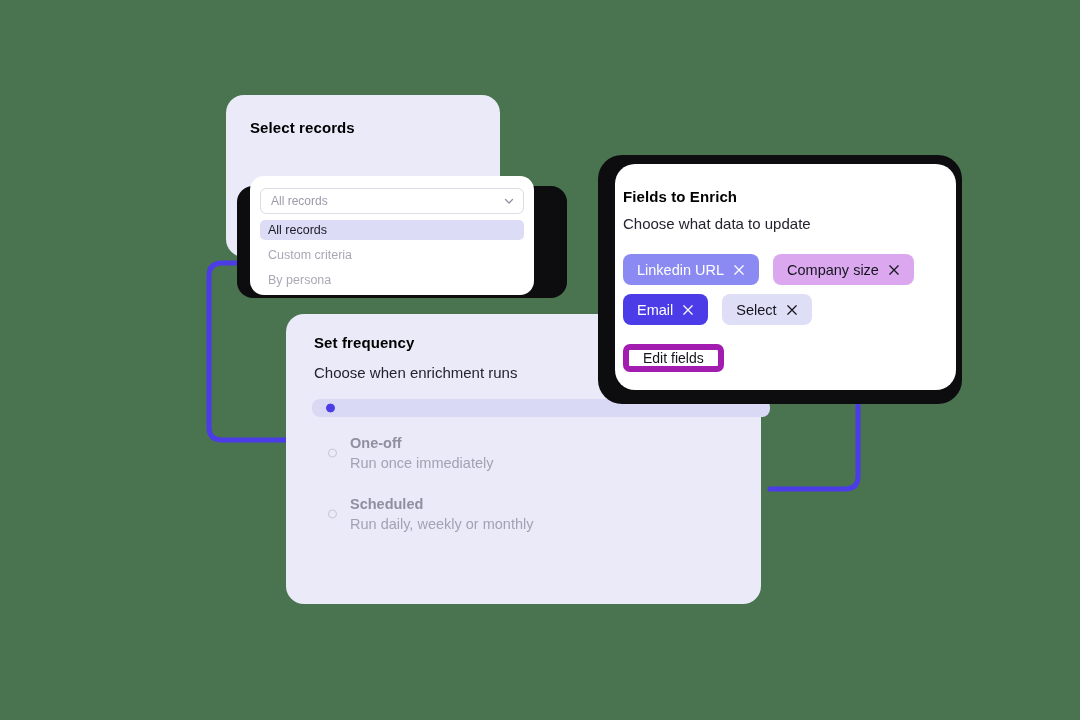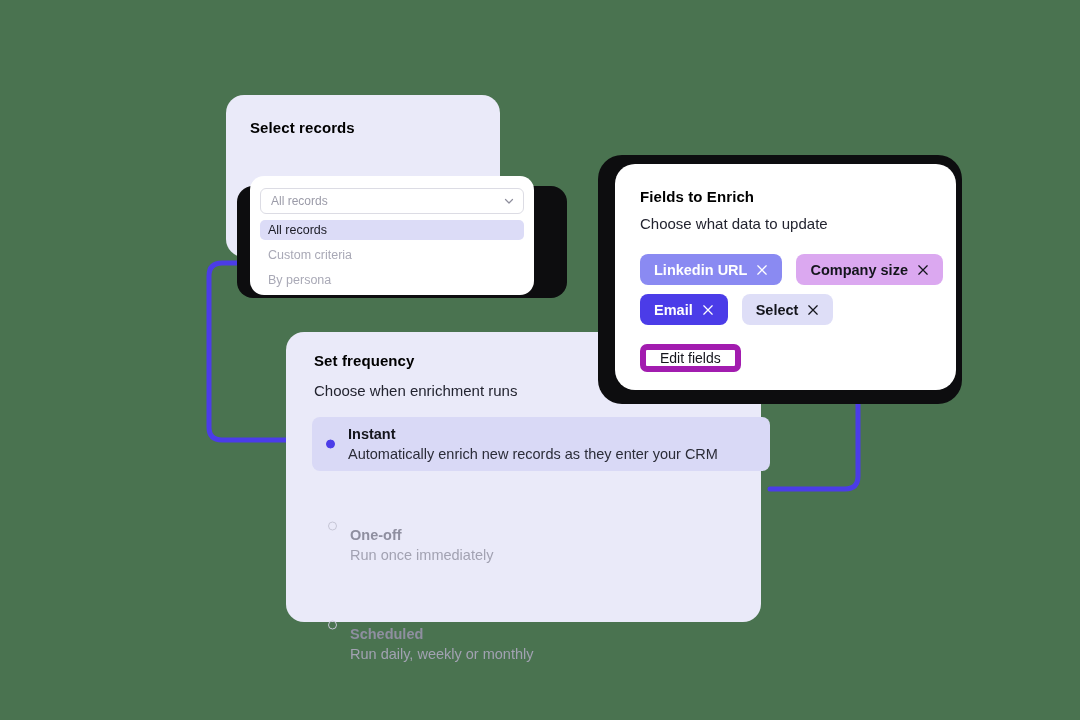--- a/index.html
+++ b/index.html
@@ -128,30 +128,29 @@
     height: 249px;
     border-radius: 24px;
     background: #0d0d0f;
   }
   #card-fields {
     left: 615px;
     top: 164px;
     width: 341px;
     height: 226px;
     border-radius: 20px;
-    padding: 24px 0 0 25px;
+    padding: 24px 0 0 8px;
     box-sizing: border-box;
   }
   #card-fields .card-title { margin-bottom: 10px; }
 
   .tag-row {
     display: flex;
     align-items: center;
     gap: 14px;
-    font-weight: bold;
   }
   .tag-row.r1 { margin-top: 22px; }
   .tag-row.r2 { margin-top: 9px; }
   .tag {
     display: inline-flex;
     align-items: center;
     gap: 9px;
     height: 31px;
     padding: 0 14px;
     border-radius: 8px;
@@ -176,21 +175,21 @@
     background: #fff;
     font-size: 14px;
     color: #14151c;
     font-family: "Liberation Sans", sans-serif;
     cursor: pointer;
   }
 
   
   #card-frequency {
     left: 286px;
-    top: 332px;
+    top: 314px;
     width: 475px;
     height: 290px;
     border-radius: 18px;
     padding: 20px 0 0 28px;
     box-sizing: border-box;
   }
   #card-frequency .card-title { margin-bottom: 13px; }
 
   .freq-list { margin-top: 18px; }
   .freq-item {
@@ -229,21 +228,21 @@
     font-weight: bold;
     color: #14151c;
     display: block;
   }
   .freq-desc {
     font-size: 14.5px;
     color: #2b2c38;
     display: block;
     margin-top: 4px;
   }
-  .freq-item.dim .freq-name { color: #8f8fa0; margin-top: 38px; }
+  .freq-item.dim .freq-name { color: #8f8fa0; }
   .freq-item.dim .freq-desc { color: #a2a2b2; }
 
   
   #connectors {
     position: absolute;
     inset: 0;
     pointer-events: none;
   }
 </style>
 </head>
@@ -286,24 +285,20 @@
   </div>
 
   <div class="card card-lav" id="card-frequency">
     <p class="card-title">Set frequency</p>
     <p class="card-sub">Choose when enrichment runs</p>
 
     <div class="freq-list">
 
       <div class="freq-item active">
         <span class="radio on"></span>
-        <span>
-          <span class="freq-name">Instant</span>
-          <span class="freq-desc">Automatically enrich new records as they enter your CRM</span>
-        </span>
       </div>
 
       <div class="freq-item dim">
         <span class="radio"></span>
         <span>
           <span class="freq-name">One-off</span>
           <span class="freq-desc">Run once immediately</span>
         </span>
       </div>
 

